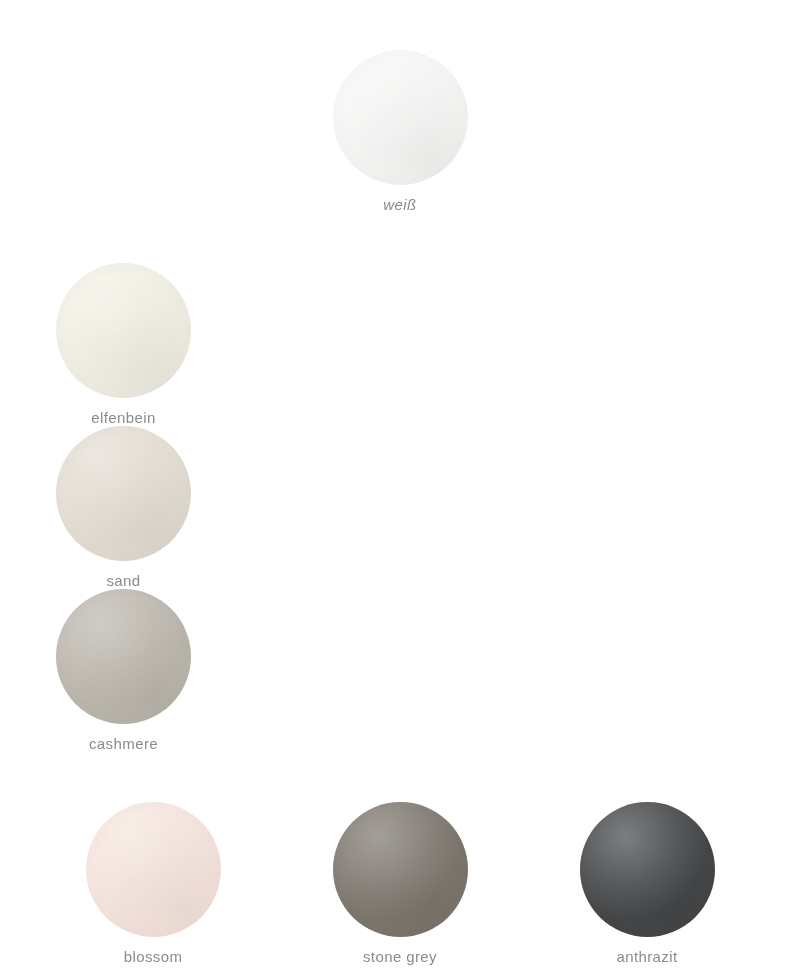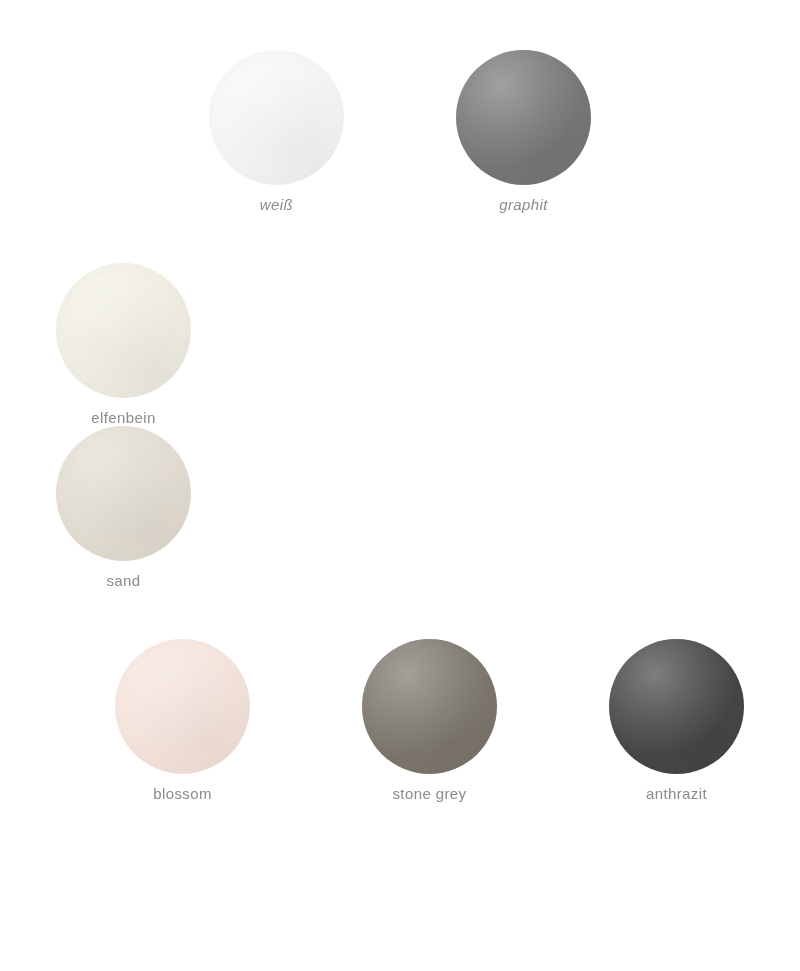--- a/index.html
+++ b/index.html
@@ -24,21 +24,21 @@
   .swatch-row {
     display: flex;
     justify-content: center;
     align-items: flex-start;
     width: 800px;
     box-sizing: border-box;
   }
 
   .swatch-row.row-1 { padding-top: 50px; font-style: italic; }
   .swatch-row.row-2 { padding-top: 50px; flex-direction: column; }
-  .swatch-row.row-3 { padding-top: 50px; justify-content: flex-end; }
+  .swatch-row.row-3 { padding-top: 50px; }
   .swatch-row.row-4 { padding-top: 51px; }
 
   .swatch-cell {
     width: 247px;
     display: flex;
     flex-direction: column;
     align-items: center;
   }
 
   .swatch-disc {
@@ -86,34 +86,34 @@
 </head>
 <body style="background-color: rgb(255, 255, 255);">
 
 <div id="palette-board" style="background-color: rgb(255, 255, 255);">
 
   <div class="swatch-row row-1">
     <div class="swatch-cell">
       <div class="swatch-disc" style="background-color: rgb(247, 247, 246); width: 135px; height: 135px;"></div>
       <div class="swatch-label" style="color: rgb(139, 139, 139);">weiß</div>
     </div>
-    <div class="swatch-cell">
-      <div class="swatch-disc" style="background-color: rgb(118, 120, 122); width: 135px; height: 135px;"></div>
-      <div class="swatch-label" style="color: rgb(139, 139, 139);">graphit</div>
-    </div>
   </div>
 
   <div class="swatch-row row-2">
     <div class="swatch-cell">
       <div class="swatch-disc" style="background-color: rgb(242, 240, 228); width: 135px; height: 135px;"></div>
       <div class="swatch-label" style="color: rgb(139, 139, 139);">elfenbein</div>
     </div>
     <div class="swatch-cell">
       <div class="swatch-disc" style="background-color: rgb(228, 222, 211); width: 135px; height: 135px;"></div>
       <div class="swatch-label" style="color: rgb(139, 139, 139);">sand</div>
+    </div>
+    <div class="swatch-cell">
+      <div class="swatch-disc" style="background-color: rgb(189, 184, 174); width: 135px; height: 135px;"></div>
+      <div class="swatch-label" style="color: rgb(139, 139, 139);">cashmere</div>
     </div>
   </div>
 
   <div class="swatch-row row-3">
     <div class="swatch-cell">
       <div class="swatch-disc" style="background-color: rgb(246, 229, 221); width: 135px; height: 135px;"></div>
       <div class="swatch-label" style="color: rgb(139, 139, 139);">blossom</div>
     </div>
     <div class="swatch-cell">
       <div class="swatch-disc" style="background-color: rgb(125, 119, 110); width: 135px; height: 135px;"></div>

